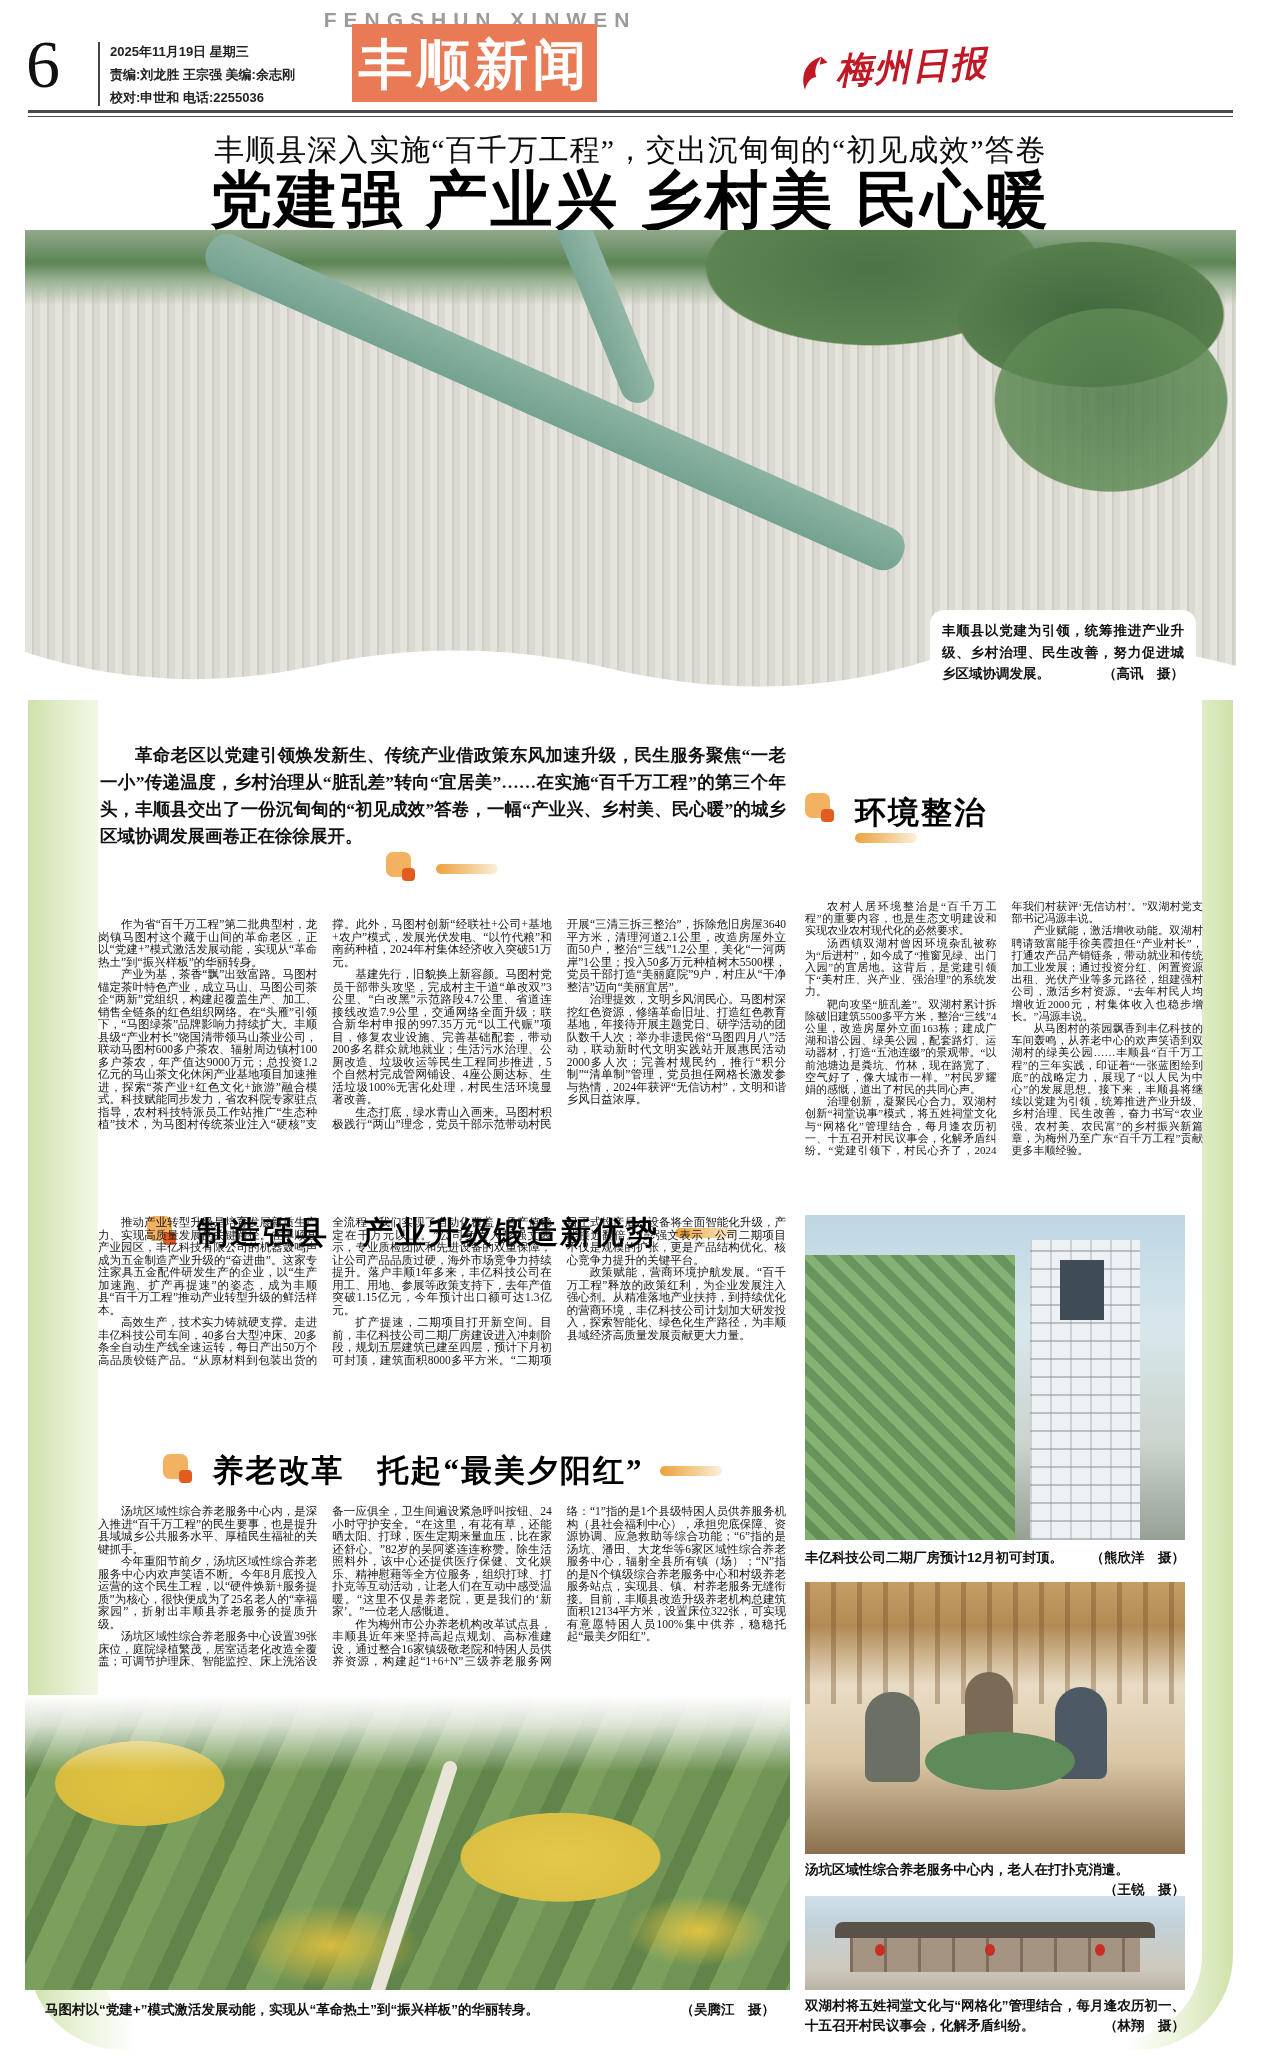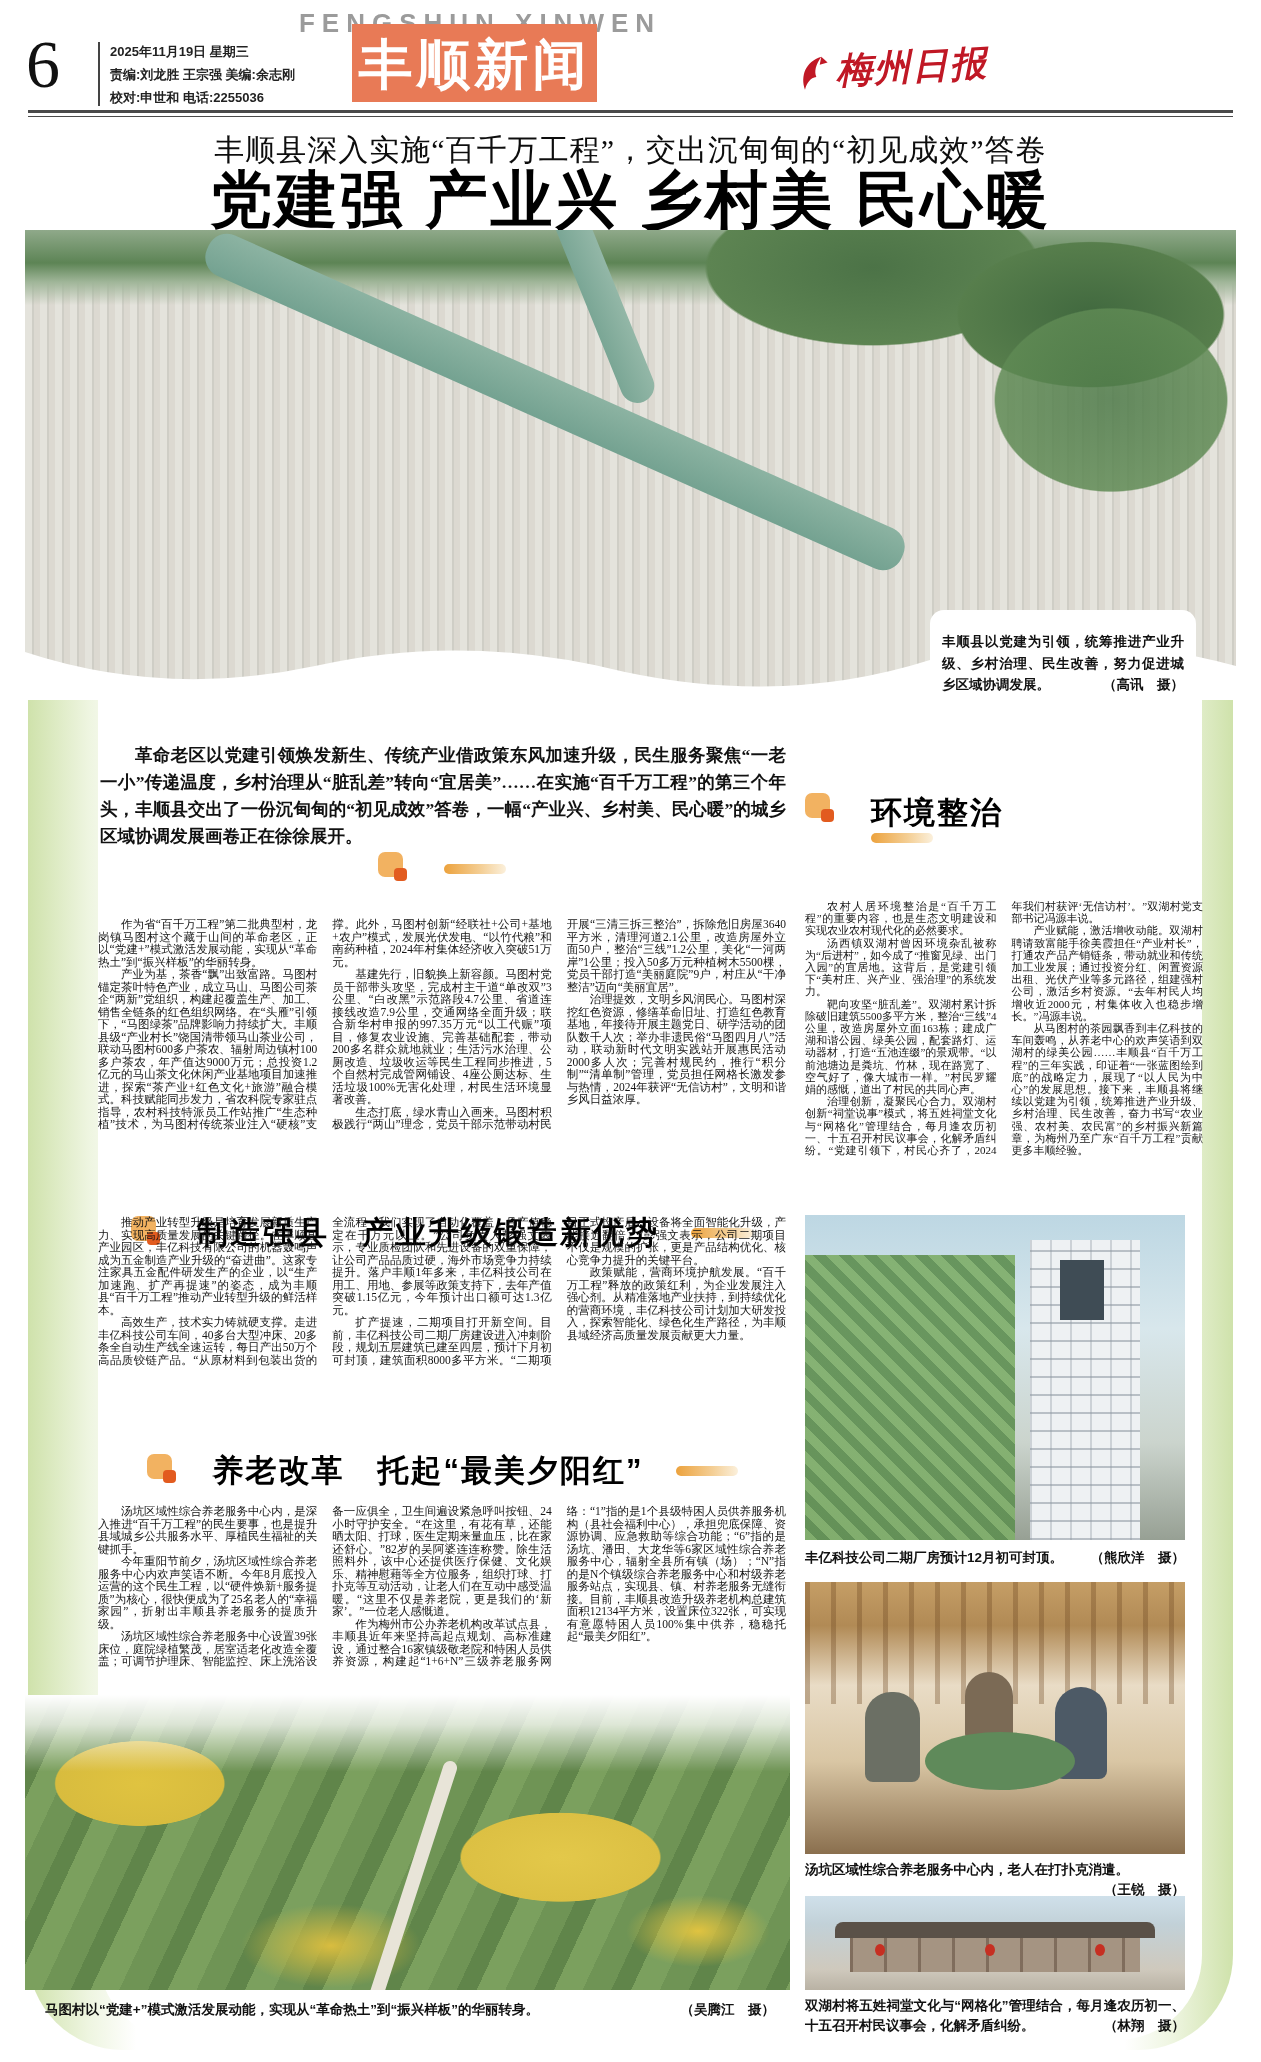--- a/index.html
+++ b/index.html
@@ -2,21 +2,21 @@
 <html><head>
 <meta charset="utf-8">
 <style>
   html,body{margin:0;padding:0;background:#ffffff;}
   #page{position:relative;width:1261px;height:2062px;background:#ffffff;overflow:hidden;
         font-family:"Liberation Serif",serif;color:#1a1a1a;}
   .abs{position:absolute;}
 
   
   .en-masthead{left:170px;top:8px;width:620px;text-align:center;
-    font-family:"Liberation Sans",sans-serif;font-weight:bold;font-size:26px;
+    font-family:"Liberation Sans",sans-serif;font-weight:bold;font-size:21px;
     letter-spacing:7px;color:#9b9b9b;}
   .page-num{left:26px;top:30px;font-size:68px;line-height:68px;font-family:"Liberation Serif",serif;color:#111;}
   .vrule{left:98px;top:42px;width:2px;height:64px;background:#444;}
   .meta{left:110px;top:40px;width:250px;font-family:"Liberation Sans",sans-serif;
     font-weight:bold;font-size:13px;line-height:23px;color:#222;white-space:nowrap;}
   .rule-thick{left:28px;top:110px;width:1205px;height:3px;background:#4a4a4a;}
   .rule-thin{left:28px;top:116px;width:1205px;height:1px;background:#4a4a4a;}
   .masthead-box{left:352px;top:24px;width:245px;height:78px;z-index:3;
     display:flex;align-items:flex-end;justify-content:center;}
   .masthead-box span{font-family:"Liberation Sans",sans-serif;font-weight:900;font-size:54px;
@@ -47,21 +47,21 @@
       repeating-linear-gradient(90deg,#e4e3dc 0 7px,#cfcec6 7px 9px,#dcd9d1 9px 15px),
       repeating-linear-gradient(0deg,#e8e7e1 0 6px,#d4d3cc 6px 8px);}
   .river1{position:absolute;left:150px;top:150px;width:760px;height:44px;
     background:linear-gradient(180deg,#8cb3a2,#74a291);transform:rotate(24deg);border-radius:20px;}
   .river2{position:absolute;left:330px;top:-40px;width:420px;height:34px;
     background:linear-gradient(180deg,#93b7a7,#7aa695);transform:rotate(68deg);border-radius:18px;}
   .city-green1{position:absolute;right:-40px;top:40px;width:330px;height:260px;border-radius:50%;
     background:radial-gradient(closest-side,#4e7a49,#5f8a54 70%,transparent 71%);opacity:.85;}
   .city-wave{position:absolute;left:0;bottom:0;width:100%;height:90px;}
   .photo-caption-box{position:absolute;left:905px;top:380px;width:242px;background:#ffffff;
-    border-radius:14px;padding:21px 12px;font-weight:bold;font-size:13.5px;line-height:1.6;
+    border-radius:14px;padding:10px 12px;font-weight:bold;font-size:13.5px;line-height:1.6;
     color:#111;text-align:justify;}
   .photo-caption-box .credit{float:right;}
 
   .photo-factory{left:805px;top:1215px;width:380px;height:325px;
     background:linear-gradient(180deg,#bdd7e3 0%,#d8e7ec 35%,#cbd4cd 70%,#97a094 100%);}
   .net-build{position:absolute;left:0;top:40px;width:210px;height:285px;
     background:repeating-linear-gradient(45deg,#7fae6a 0 9px,#5f8f52 9px 18px);opacity:.92;}
   .tower{position:absolute;left:225px;top:25px;width:110px;height:300px;background:#eef1f3;
     background-image:repeating-linear-gradient(0deg,rgba(140,150,160,.55) 0 2px,transparent 2px 18px),
       repeating-linear-gradient(90deg,rgba(140,150,160,.35) 0 2px,transparent 2px 20px);}
@@ -95,21 +95,21 @@
       radial-gradient(150px 70px at 40% 85%,#d9bd3f 0%,transparent 60%),
       repeating-linear-gradient(115deg,#6f9455 0 26px,#60854a 26px 44px,#7ba05e 44px 70px);}
   .village-road{position:absolute;left:380px;top:60px;width:14px;height:260px;background:#e8e4d8;
     transform:rotate(18deg);border-radius:8px;}
 
   
   .intro{left:100px;top:742px;width:686px;font-weight:bold;font-size:17.5px;line-height:27px;
     text-align:justify;text-indent:2em;color:#111;}
 
   
-  .sec-head{display:flex;align-items:center;gap:32px;font-family:Liberation Sans, sans-serif;}
+  .sec-head{display:flex;align-items:center;gap:16px;font-family:Liberation Serif, serif;}
   .sq{position:relative;width:34px;height:34px;flex:0 0 auto;}
   .sq-big{position:absolute;left:0;top:0;width:25px;height:25px;border-radius:7px;background:#f2b261;}
   .sq-small{position:absolute;left:16px;top:16px;width:13px;height:13px;border-radius:4px;background:#e25b1f;}
   .sec-title{font-weight:900;font-size:31px;letter-spacing:2px;color:#000;white-space:nowrap;}
   .dash{width:62px;height:10px;border-radius:6px;flex:0 0 auto;
     background:linear-gradient(90deg,#eca23d 0%,#f4cf96 60%,#fbf0dc 100%);}
 
   .head-party{left:98px;top:852px;width:688px;justify-content:center;}
   .head-mfg{left:98px;top:1212px;width:688px;justify-content:center;}
   .head-elder{left:98px;top:1450px;width:688px;justify-content:center;}

